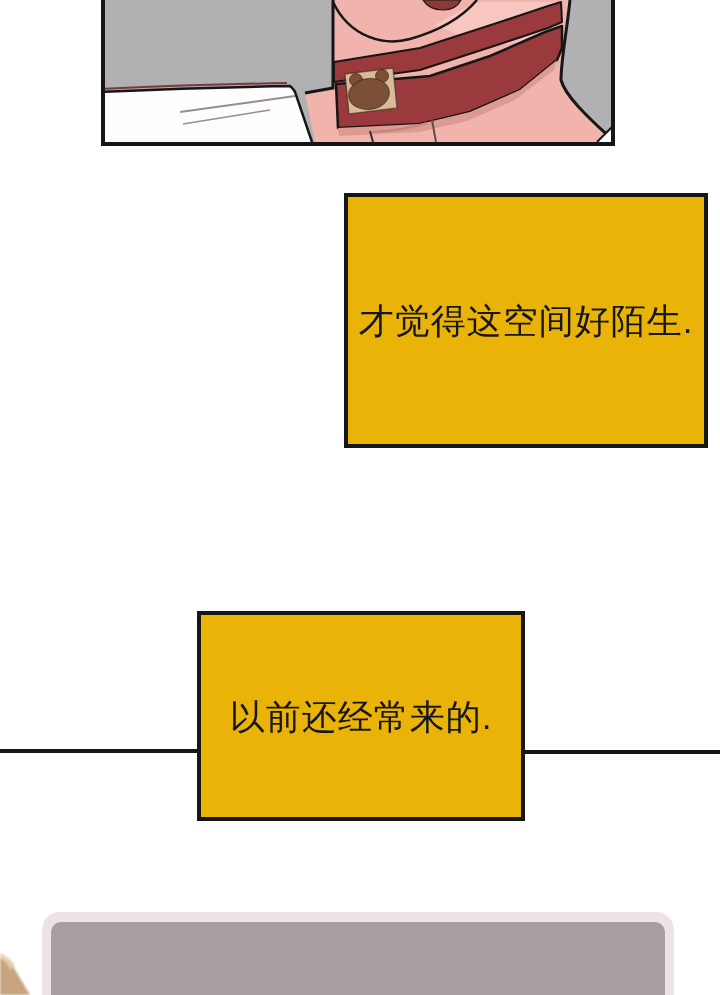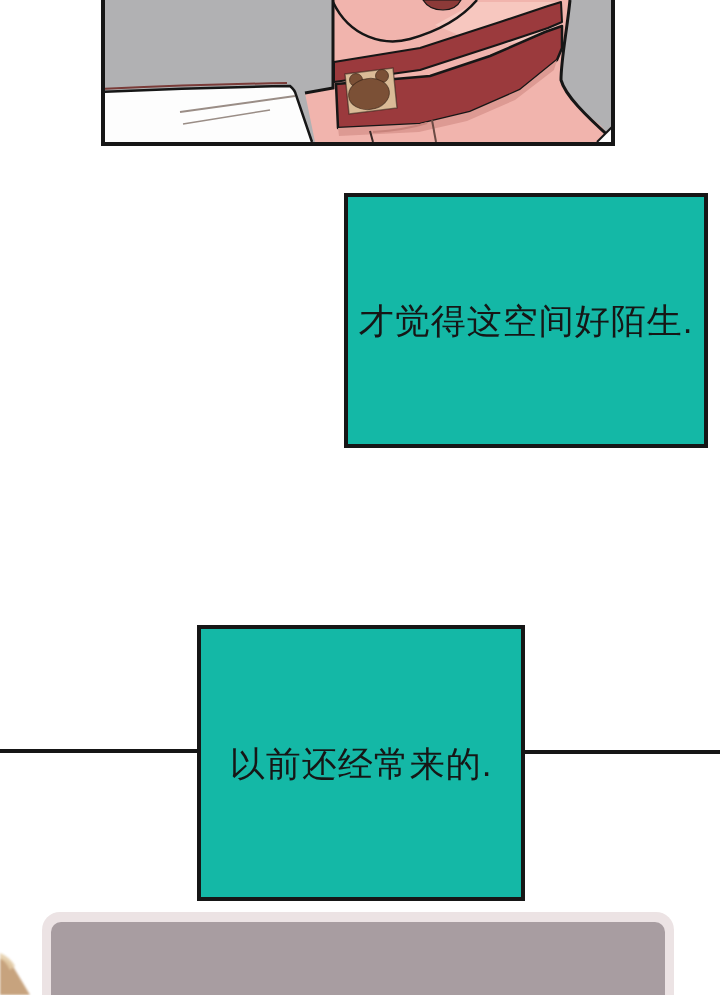--- a/index.html
+++ b/index.html
@@ -6,26 +6,26 @@
   body{width:720px;height:995px;background:#ffffff;position:relative;overflow:hidden;
        font-family:"Liberation Sans","DejaVu Sans",sans-serif;}
   .abs{position:absolute;}
 
   
   .art-panel{left:101px;top:-4px;width:514px;height:150px;box-sizing:border-box;
              border:4px solid #161616;background:#b1b1b3;overflow:hidden;}
   .art-panel svg{display:block;width:506px;height:142px;}
 
   
-  .caption-box{box-sizing:border-box;background:#14b8a6;border:4px solid #161616;
+  .caption-box{box-sizing:border-box;background:#eab308;border:4px solid #161616;
                display:flex;align-items:center;justify-content:center;}
   .caption-box .txt{font-size:35px;line-height:1;letter-spacing:1px;color:#161616;
                     white-space:nowrap;font-weight:500;}
   .caption-1{left:344px;top:193px;width:364px;height:255px;}
-  .caption-2{left:197px;top:625px;width:328px;height:276px;}
+  .caption-2{left:197px;top:611px;width:328px;height:210px;}
 
   
   .divider{height:4px;background:#161616;}
   .divider-left{left:0;top:749px;width:197px;}
   .divider-right{left:525px;top:750px;width:195px;}
 
   
   .bottom-panel{left:42px;top:912px;width:632px;height:83px;background:#ece3e4;
                 border-radius:18px 18px 0 0;filter:blur(0.6px);}
   .bottom-panel-inner{position:absolute;left:9px;right:9px;top:10px;bottom:0;

